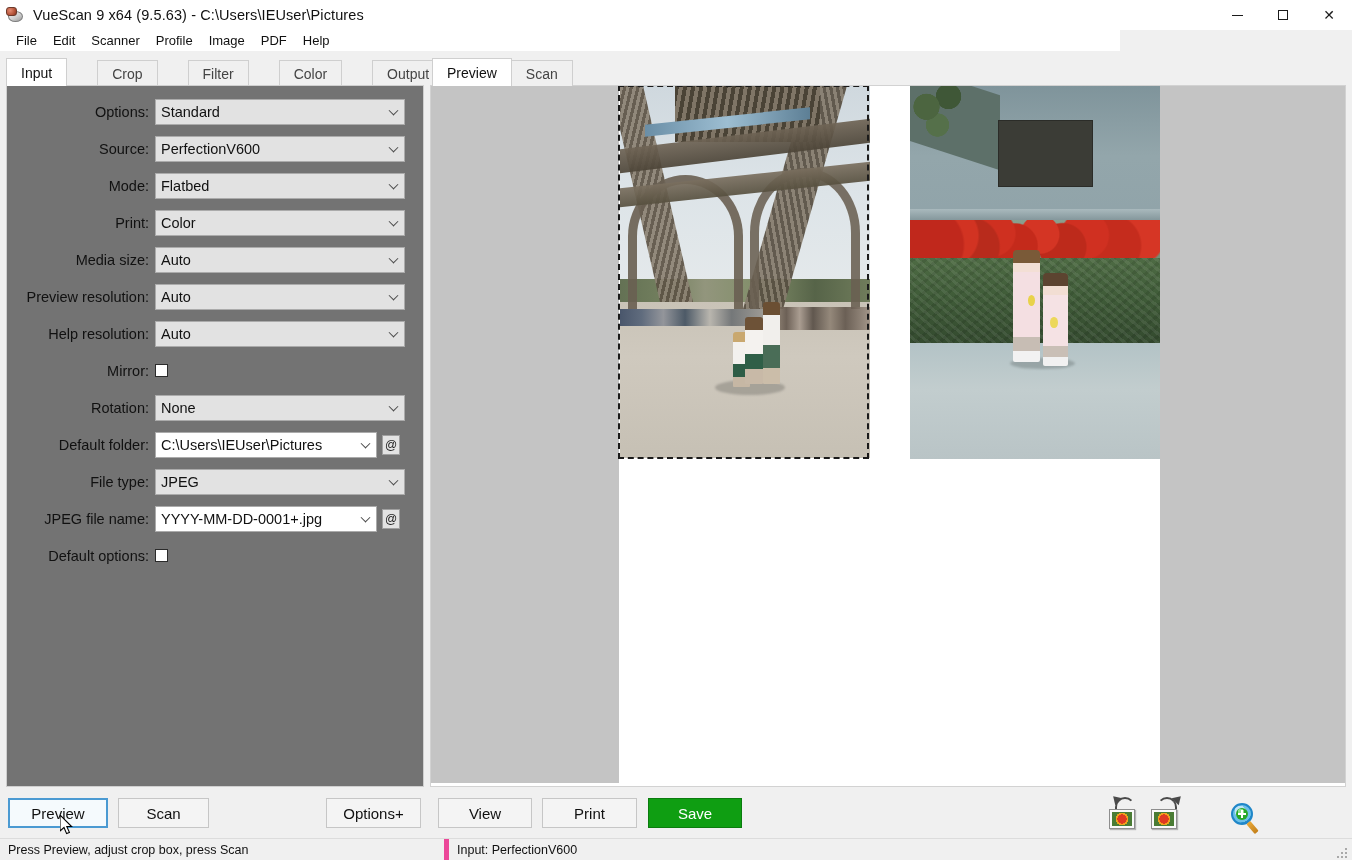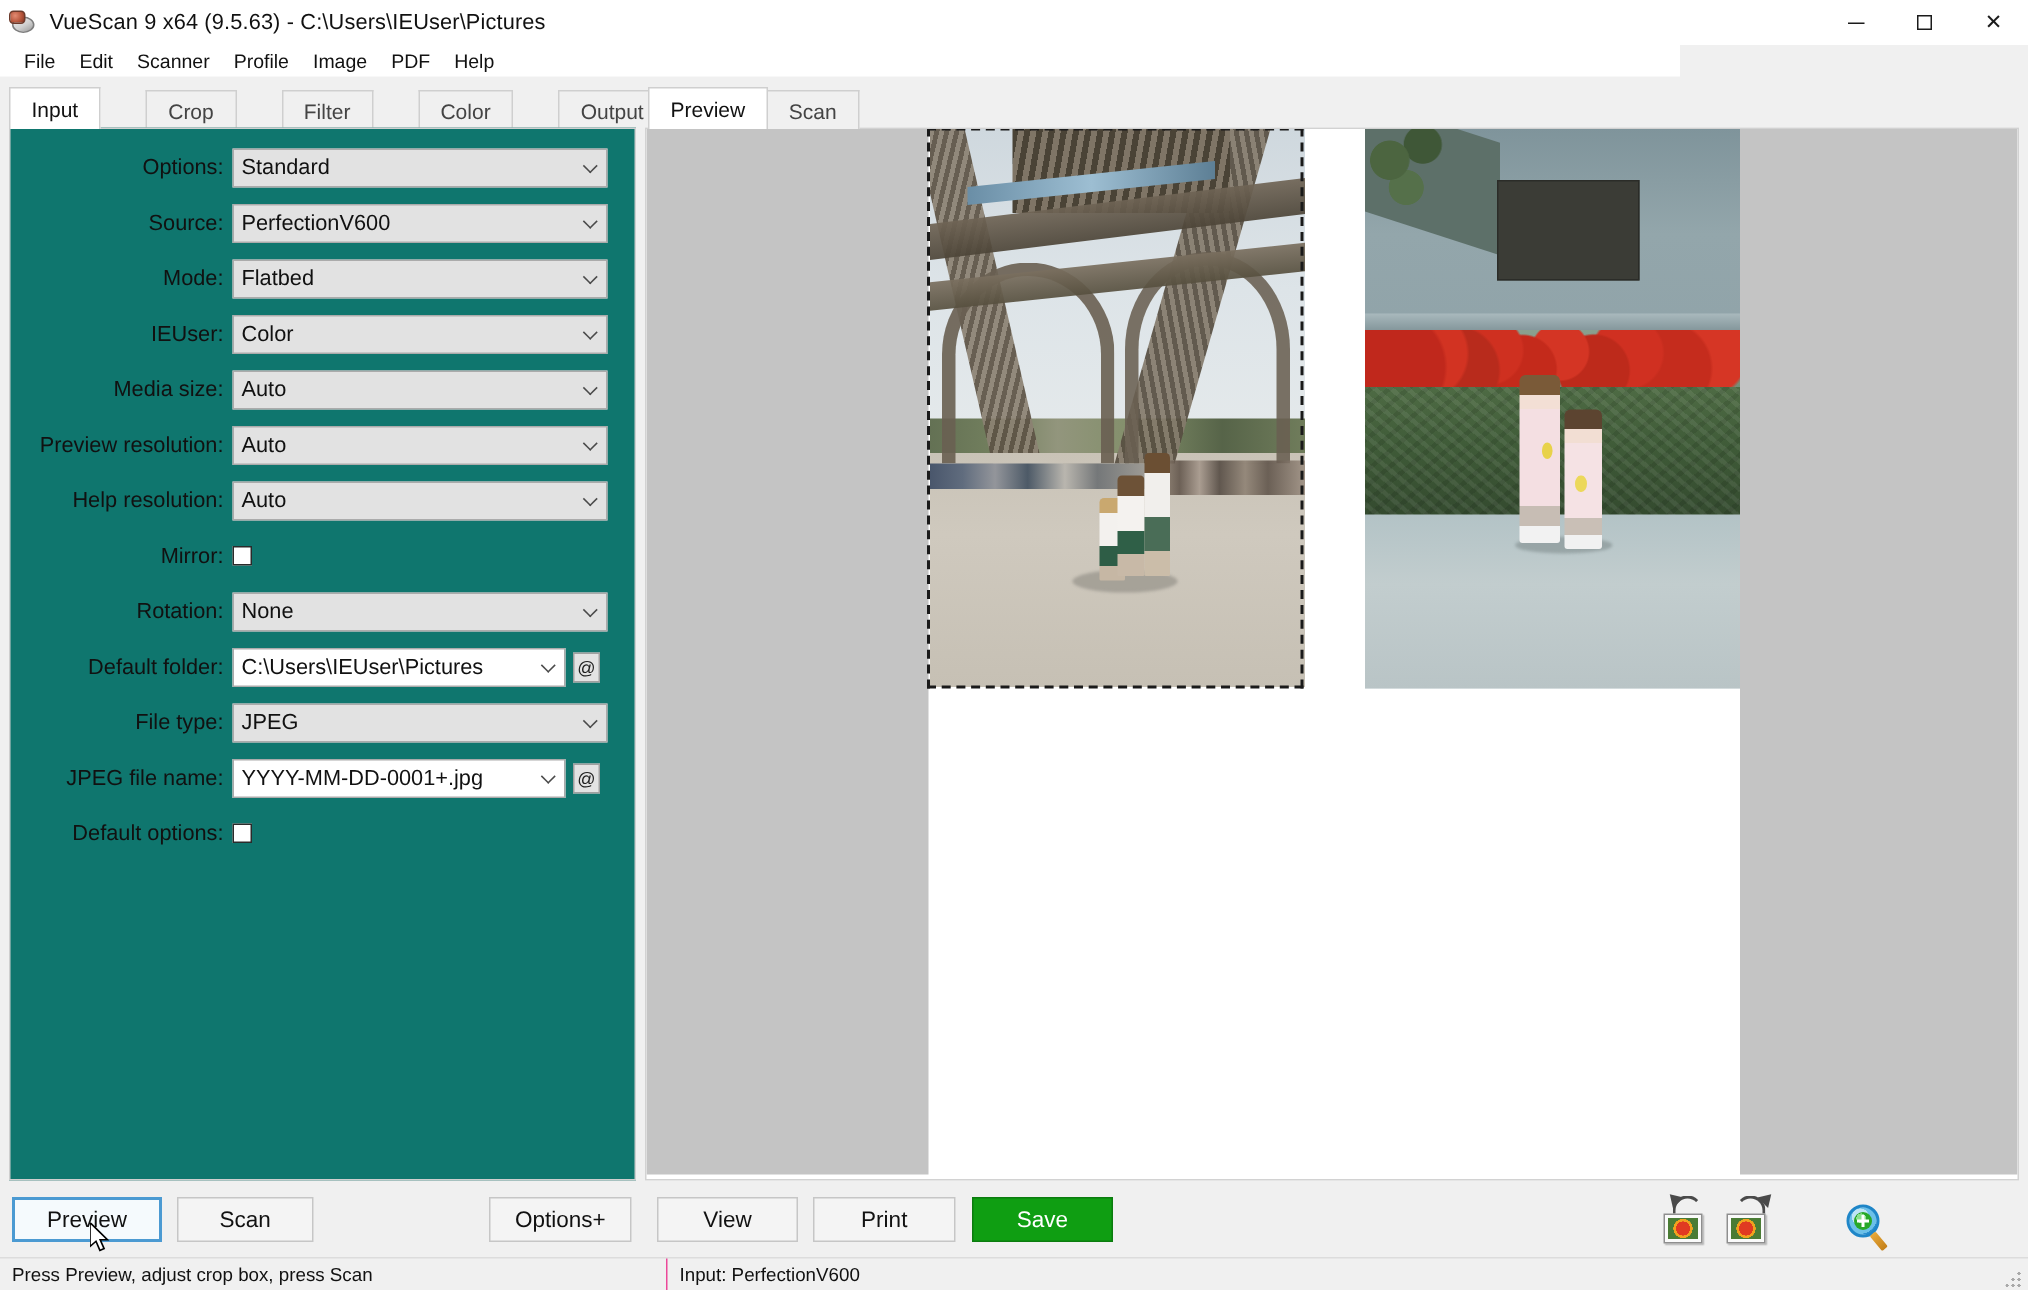--- a/index.html
+++ b/index.html
@@ -83,21 +83,21 @@
     margin-right: -1px;
   }
   .tab.active {
     background: #ffffff; color: #111;
     height: 28px;
     border-color: #cfcfcf;
     position: relative; z-index: 3;
   }
   #tab-body {
     position: absolute; left: 0; top: 27px; width: 418px; height: 702px;
-    background: #0f766e;
+    background: #737373;
     border: 1px solid #cfcfcf;
   }
   .form-row {
     display: flex; align-items: center; height: 27px; margin-bottom: 10px;
   }
   #form { padding-top: 12px; }
   .lbl {
     width: 148px; text-align: right; padding-right: 6px;
     font-size: 14.5px; color: #111; white-space: nowrap;
   }
@@ -353,21 +353,21 @@
     position: absolute; left: 0; top: 838px; width: 1352px; height: 22px;
     background: #f0f0f0;
     display: flex; align-items: center;
     border-top: 1px solid #dcdcdc;
   }
   .status-cell {
     font-size: 12.5px; color: #111; padding-left: 8px; white-space: nowrap;
     height: 22px; display: flex; align-items: center;
   }
   #st-1 { width: 444px; }
-  #st-2 { width: 446px; border-left: 1px solid #ec4899; }
+  #st-2 { width: 446px; border-left: 5px solid #ec4899; }
   #st-3 { flex: 1; border-left: 1px solid #c9c9c9; }
   #grip { position:absolute; right:3px; bottom:2px; width:12px; height:12px;
     background:
       radial-gradient(circle at 9px 3px, #a9a9a9 0 1px, transparent 1.2px),
       radial-gradient(circle at 9px 7px, #a9a9a9 0 1px, transparent 1.2px),
       radial-gradient(circle at 5px 7px, #a9a9a9 0 1px, transparent 1.2px),
       radial-gradient(circle at 9px 11px, #a9a9a9 0 1px, transparent 1.2px),
       radial-gradient(circle at 5px 11px, #a9a9a9 0 1px, transparent 1.2px),
       radial-gradient(circle at 1px 11px, #a9a9a9 0 1px, transparent 1.2px);
   }
@@ -438,21 +438,21 @@
 
         <div class="form-row">
           <div class="lbl">Mode:</div>
           <div class="combo w-wide">
             <span>Flatbed</span>
             <span class="chev"></span>
           </div>
         </div>
 
         <div class="form-row">
-          <div class="lbl">IEUser:</div>
+          <div class="lbl">Print:</div>
           <div class="combo w-wide">
             <span>Color</span>
             <span class="chev"></span>
           </div>
         </div>
 
         <div class="form-row">
           <div class="lbl">Media size:</div>
           <div class="combo w-wide">
             <span>Auto</span>

